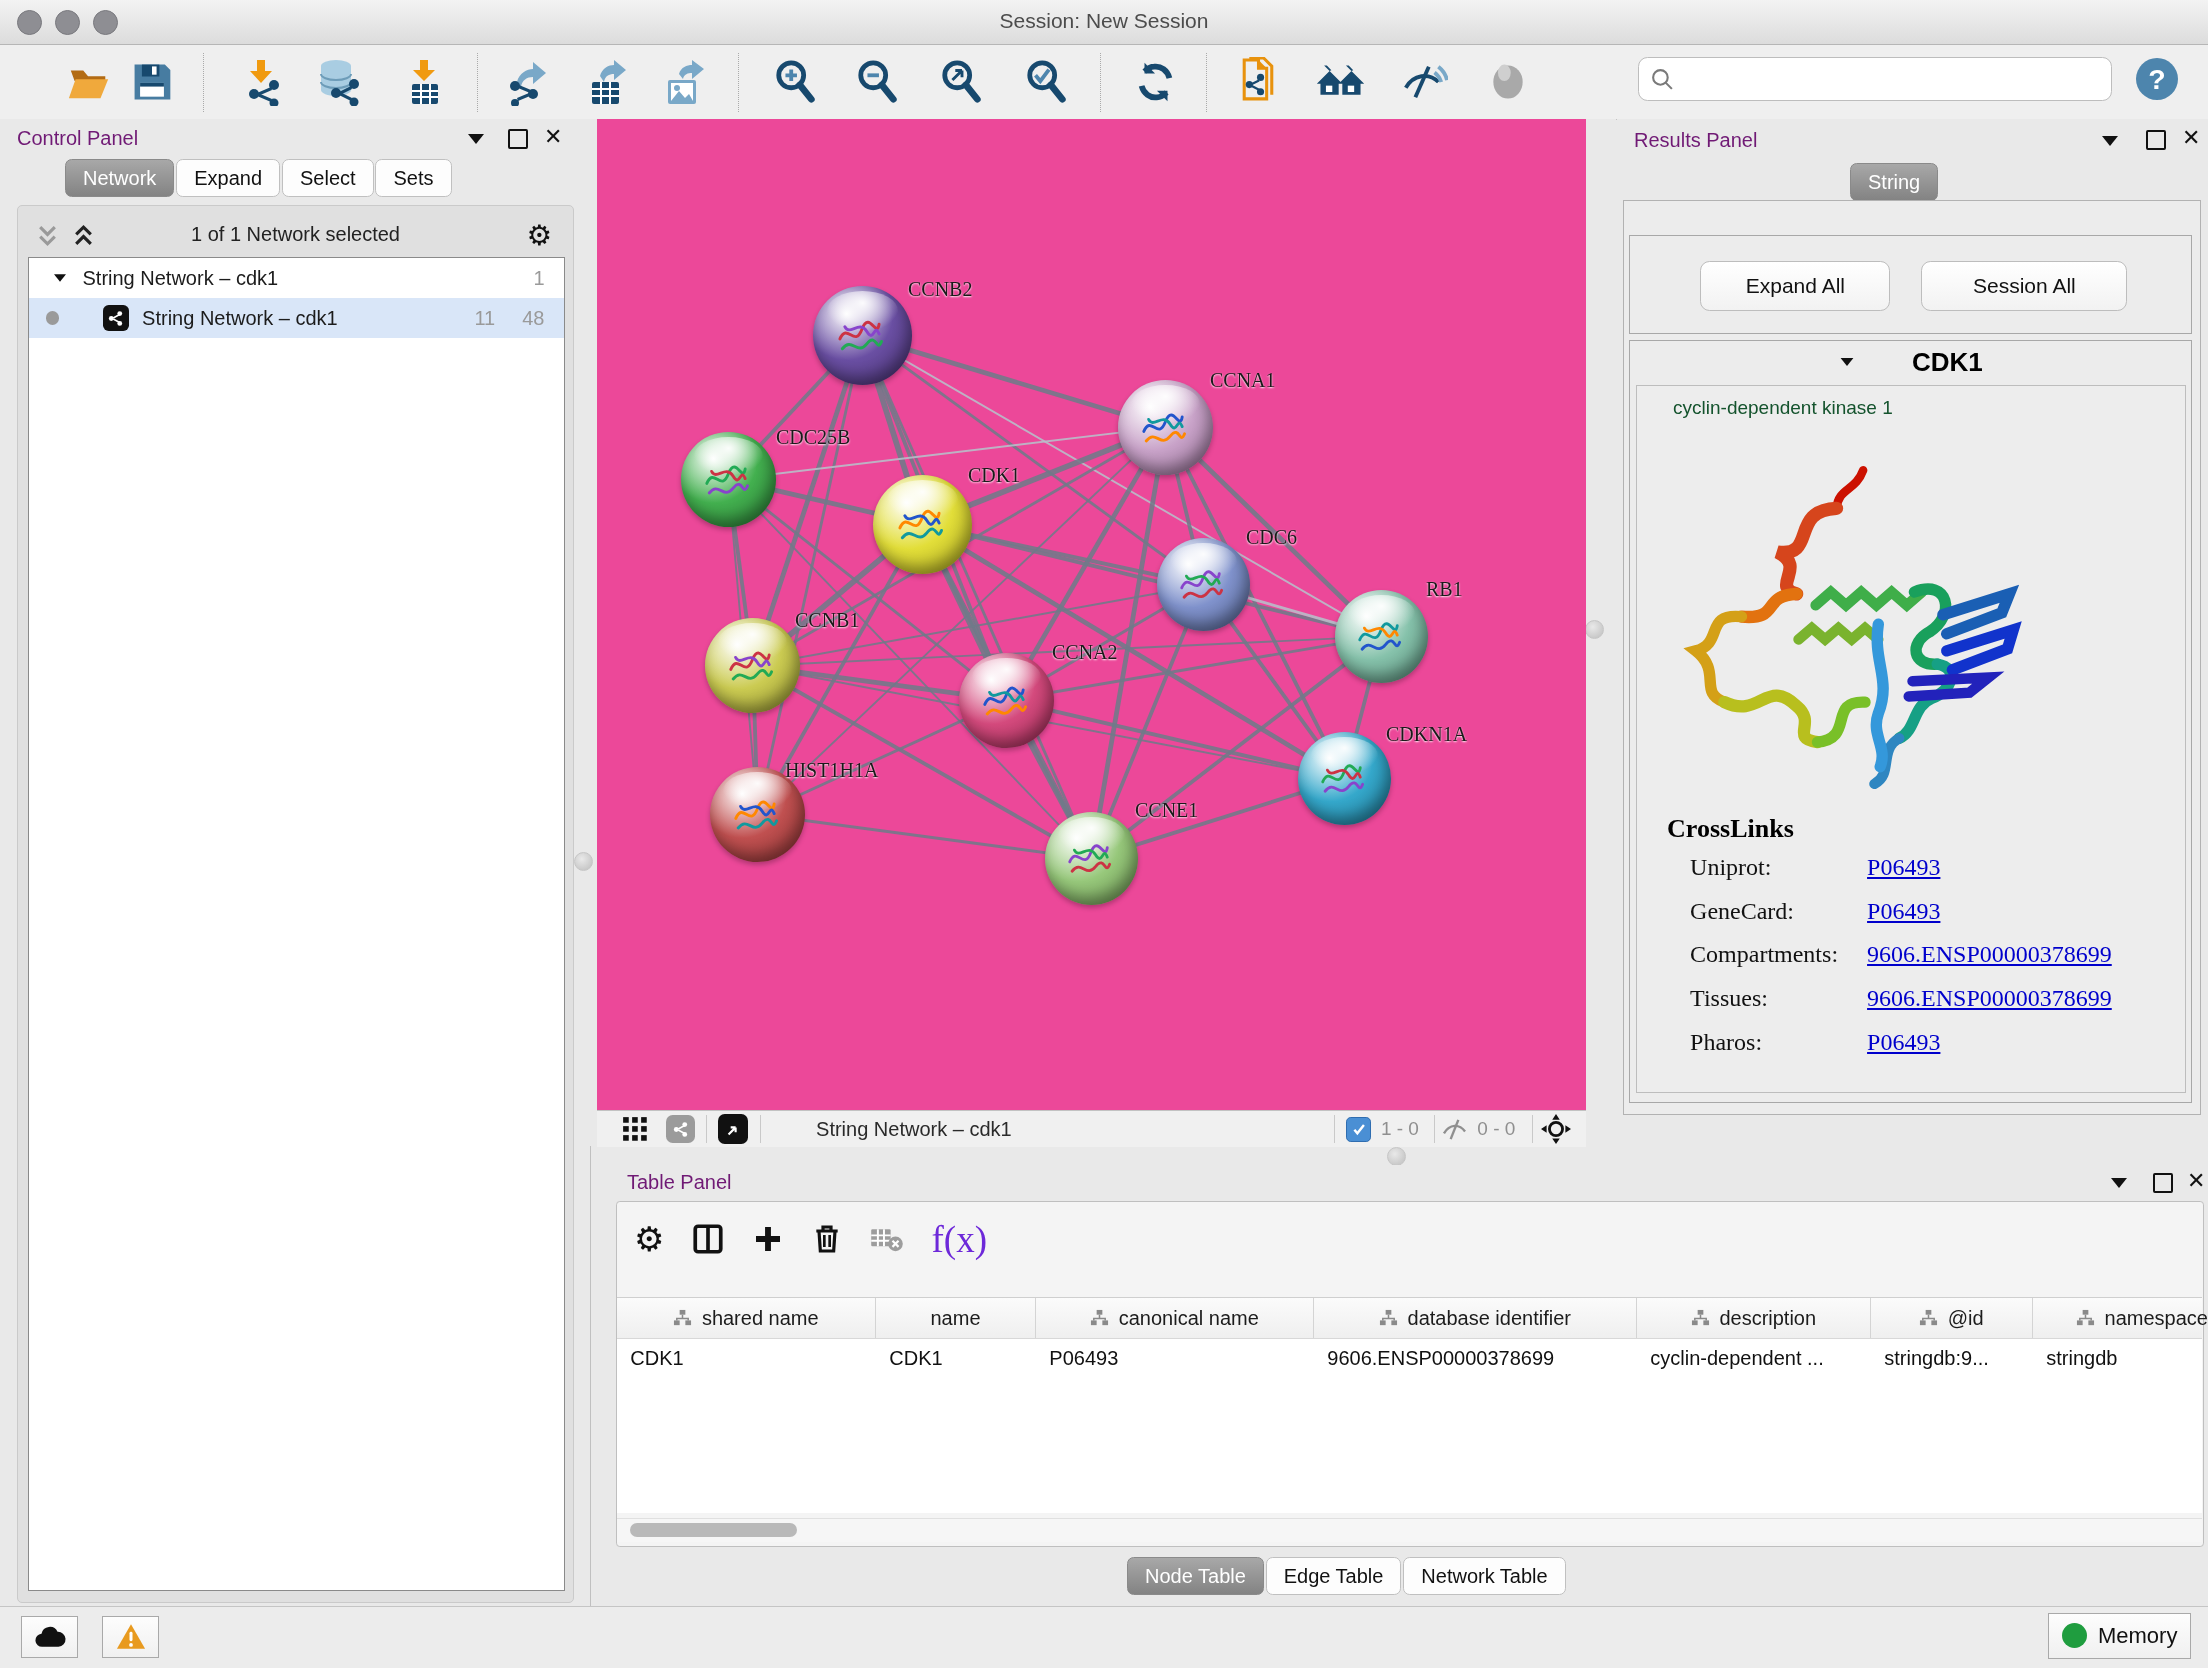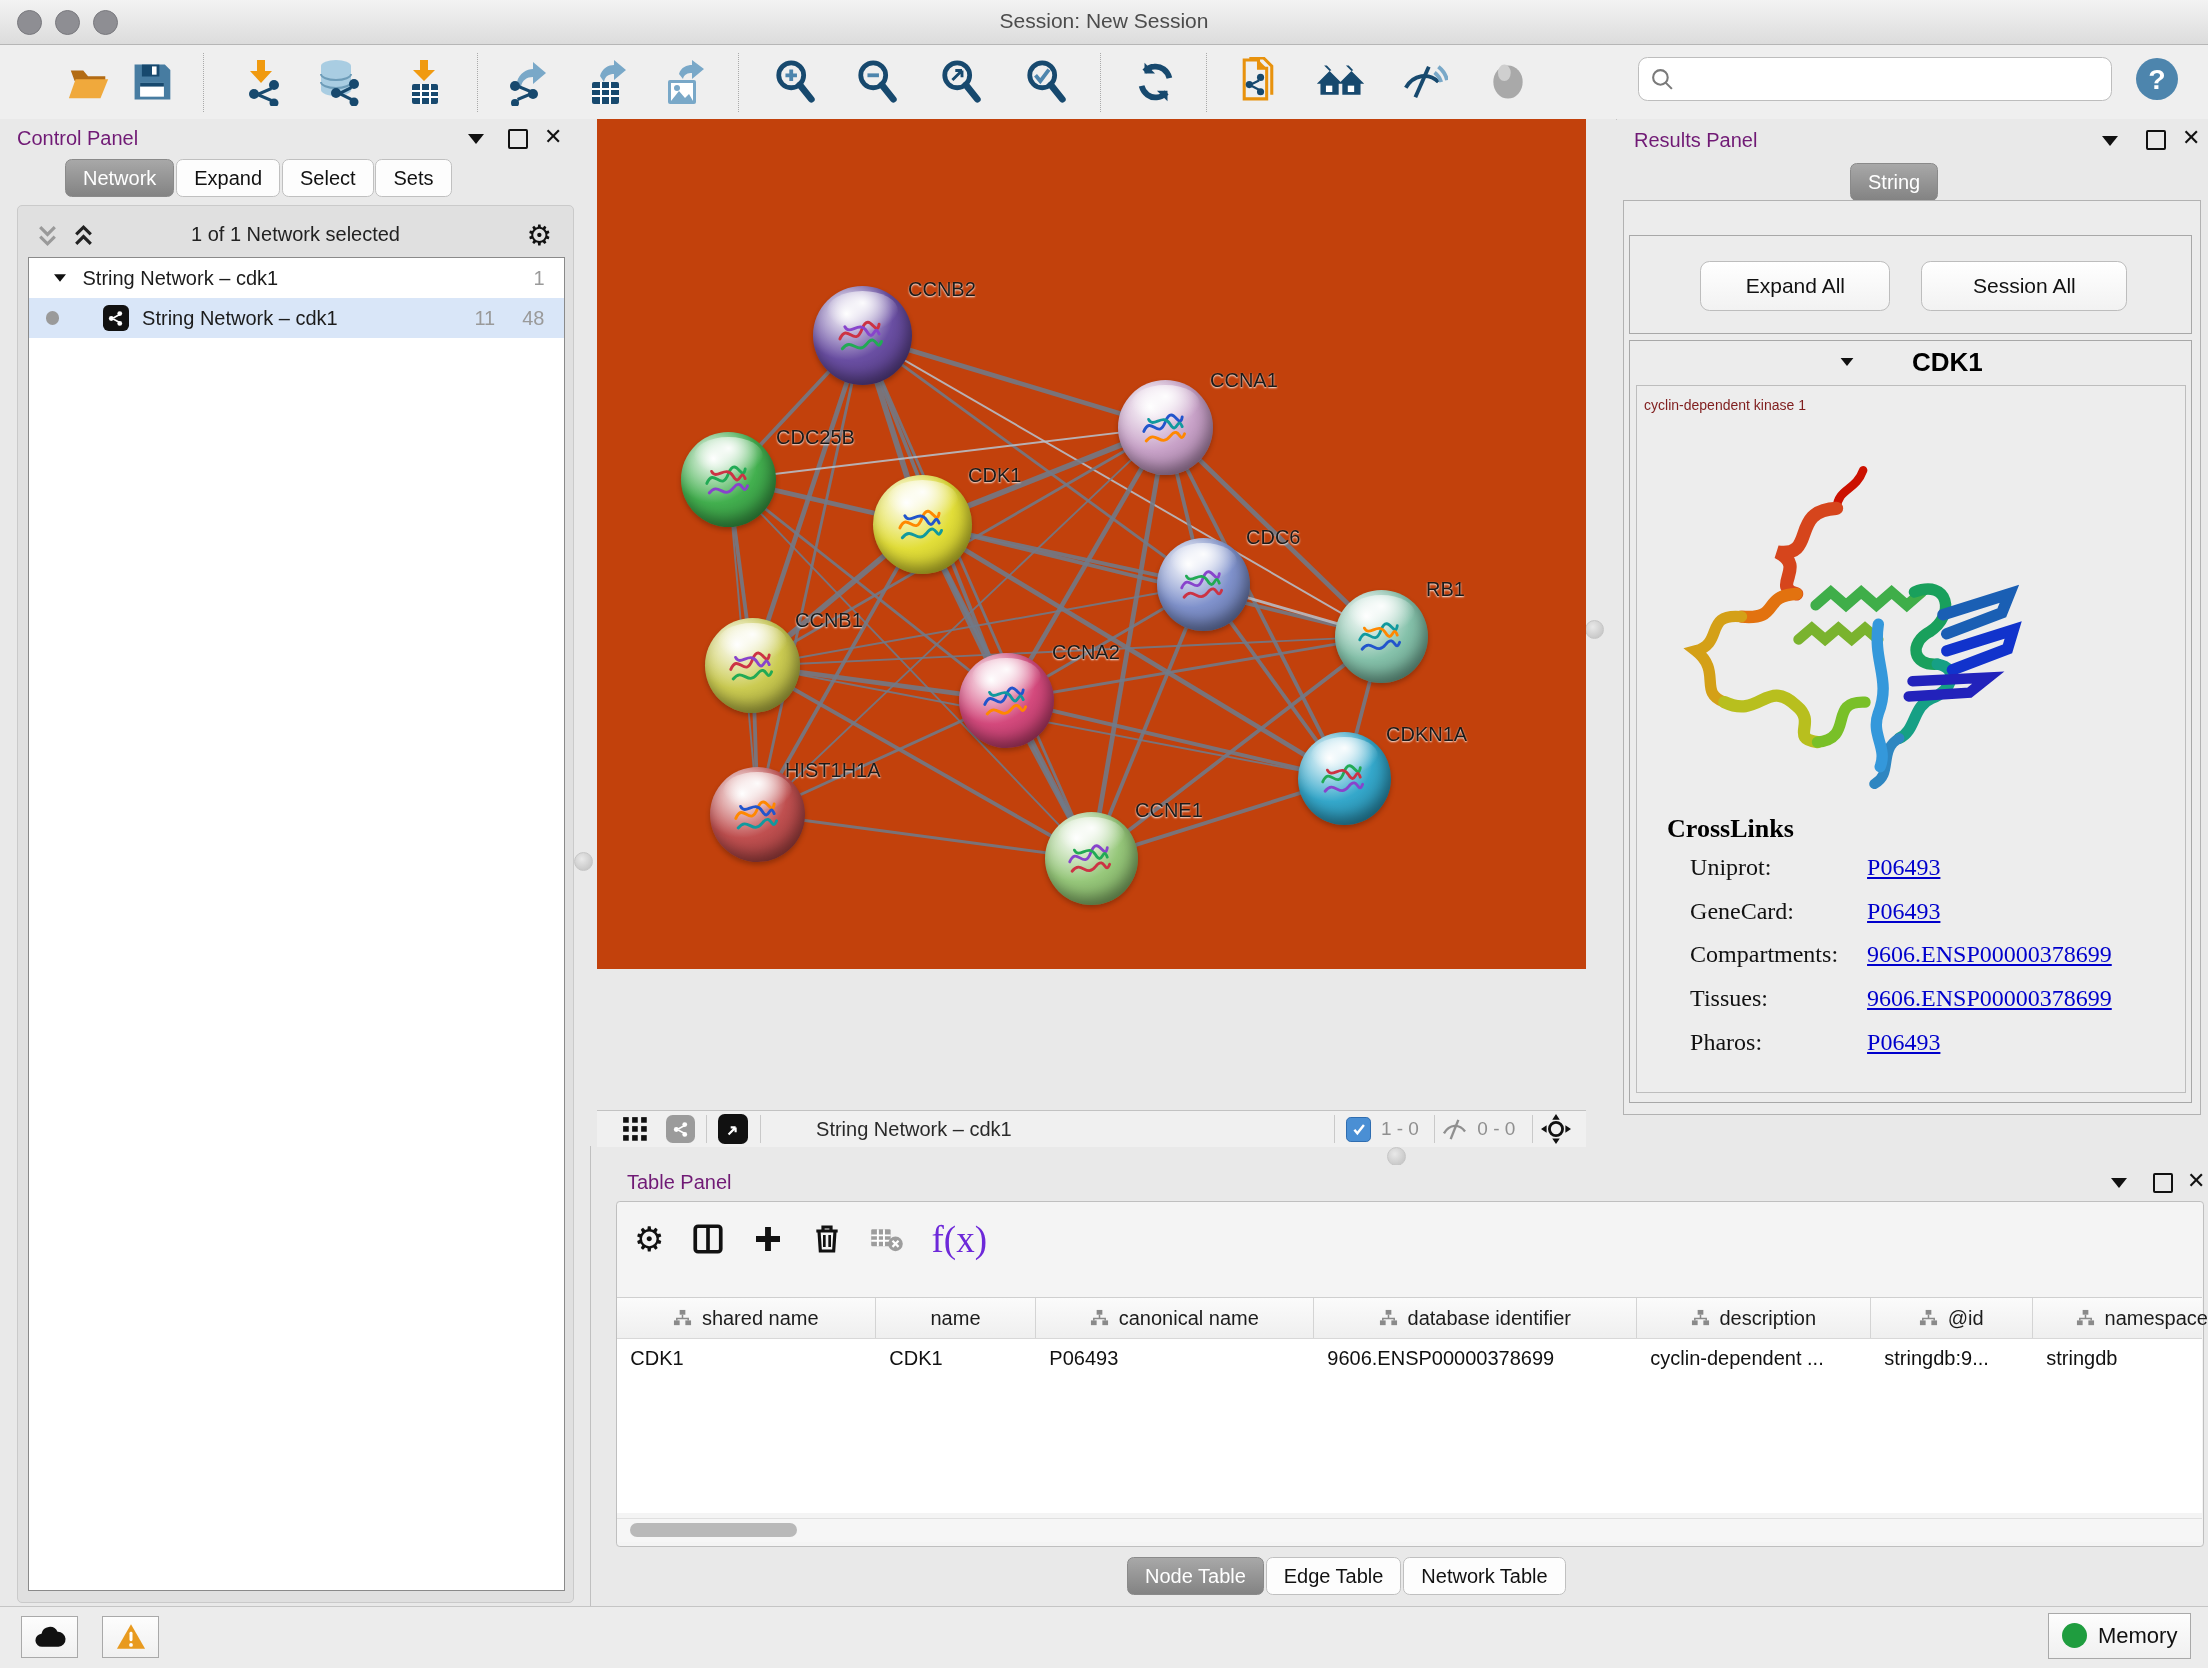--- a/index.html
+++ b/index.html
@@ -33,21 +33,21 @@
   .control-panel{position:absolute;left:0;top:119px;width:590px;height:1488px;background:#e9e9e9;border-right:1px solid #c0c0c0;}
   .cp-tabs{position:absolute;left:65px;top:40px;}
   .cp-box{position:absolute;left:17px;top:86px;width:555px;height:1396px;background:#e0e0e0;border-radius:5px;border:1px solid #cacaca;}
   .cp-chead{position:absolute;left:0;top:13.3px;width:100%;height:32px;}
   .cp-list{position:absolute;left:9.5px;top:51px;width:535px;height:1332px;background:#fff;border:1px solid #8a8a8a;}
   .tree-row{position:relative;height:40px;display:flex;align-items:center;font-size:20px;color:#1c1c1c;}
   .tree-row.sel{background:#d9e6f8;}
   .cnt{color:#9a9a9a;}
   .share-badge{width:26px;height:26px;background:#111;border-radius:5.7px;display:flex;align-items:center;justify-content:center;}
   
-  .network-canvas{position:absolute;left:597px;top:119px;width:989px;height:850px;background:#c2410c;}
+  .network-canvas{position:absolute;left:597px;top:119px;width:989px;height:991px;background:#ec4899;font-family:Liberation Serif, serif;}
   .node{position:absolute;border-radius:50%;box-shadow:inset -3.8px -7.6px 13.3px rgba(0,0,0,.35),0 2.9px 5.7px rgba(0,0,0,.25);}
   .node::before{content:"";position:absolute;left:14%;top:5%;width:72%;height:40%;border-radius:50%;
     background:radial-gradient(ellipse at 50% 30%,rgba(255,255,255,.95),rgba(255,255,255,0) 75%);}
   .node-label{position:absolute;font-size:20px;color:#1a1a1a;white-space:nowrap;text-shadow:0 1px 1.9px #fff;}
   .net-footer{position:absolute;left:597px;top:1110px;width:989px;height:36px;background:#f0f0f0;
     border-top:1px solid #c2c2c2;display:flex;align-items:center;}
   .nf-sep{width:0;height:28.5px;border-left:1px solid #c9c9c9;margin:0 11.4px;}
   .nf-txt{font-size:20px;color:#2a2a2a;}
   .nf-cnt{font-size:19px;color:#8f8f8f;margin:0 9.5px;}
   
@@ -552,21 +552,21 @@
       <div class="rp-btnbox">
         <div class="btn" style="position:absolute;left:70px;top:25px;width:188px;height:48px;line-height:48px">Expand All</div>
         <div class="btn" style="position:absolute;left:291px;top:25px;width:204px;height:48px;line-height:48px">Session All</div>
       </div>
       <div class="rp-gene">
         <div class="rp-genehead">
           <span class="picon-tri" style="transform:scale(.8)"></span>
           <span style="font-size:26px;font-weight:bold">CDK1</span>
         </div>
         <div class="rp-desc">
-          <div style="position:absolute;left:7px;top:11.4px;font-size:14px;color:#7f1d1d">cyclin-dependent kinase 1</div>
+          <div style="position:absolute;left:36px;top:11.4px;font-size:19px;color:#14532d">cyclin-dependent kinase 1</div>
           <svg style="position:absolute;left:38px;top:67px" width="380" height="352" viewBox="0 0 400 370">
             <g fill="none" stroke-linecap="round">
               <path d="M198 18 C 190 40, 172 36, 170 58" stroke="#cc1100" stroke-width="9"></path>
               <path d="M170 58 C 120 60, 150 110, 108 104 C 140 120, 100 140, 128 148" stroke="#d6451c" stroke-width="14"></path>
               <path d="M128 148 C 90 150, 112 176, 70 172" stroke="#e2720f" stroke-width="13"></path>
               <path d="M70 172 C 30 168, 52 200, 22 208 C 50 230, 24 252, 52 262" stroke="#d4a017" stroke-width="12"></path>
               <path d="M52 262 C 90 280, 96 236, 128 266 C 150 284, 120 300, 150 304" stroke="#b8bf1e" stroke-width="13"></path>
               <path d="M150 304 C 190 300, 160 260, 200 262" stroke="#79c028" stroke-width="12"></path>
               <path d="M148 160 l16 -14 16 14 16 -14 16 14 16 -14 16 14 16 -14" stroke="#3fae49" stroke-width="11"></path>
               <path d="M130 196 l14 -12 14 12 14 -12 14 12 14 -12 14 12" stroke="#7ab32e" stroke-width="11"></path>

